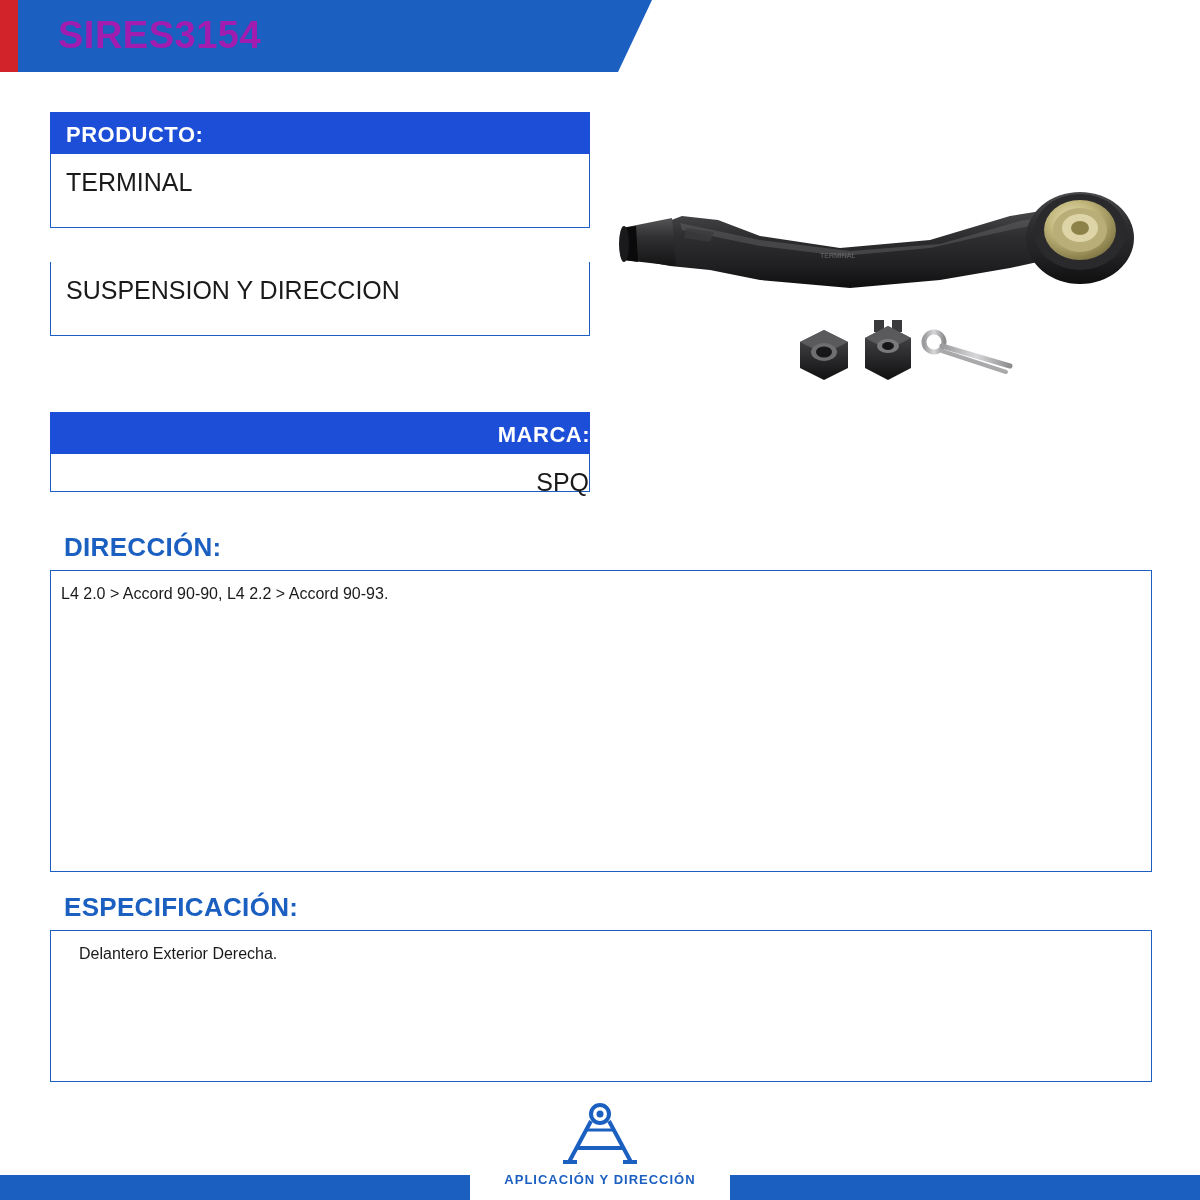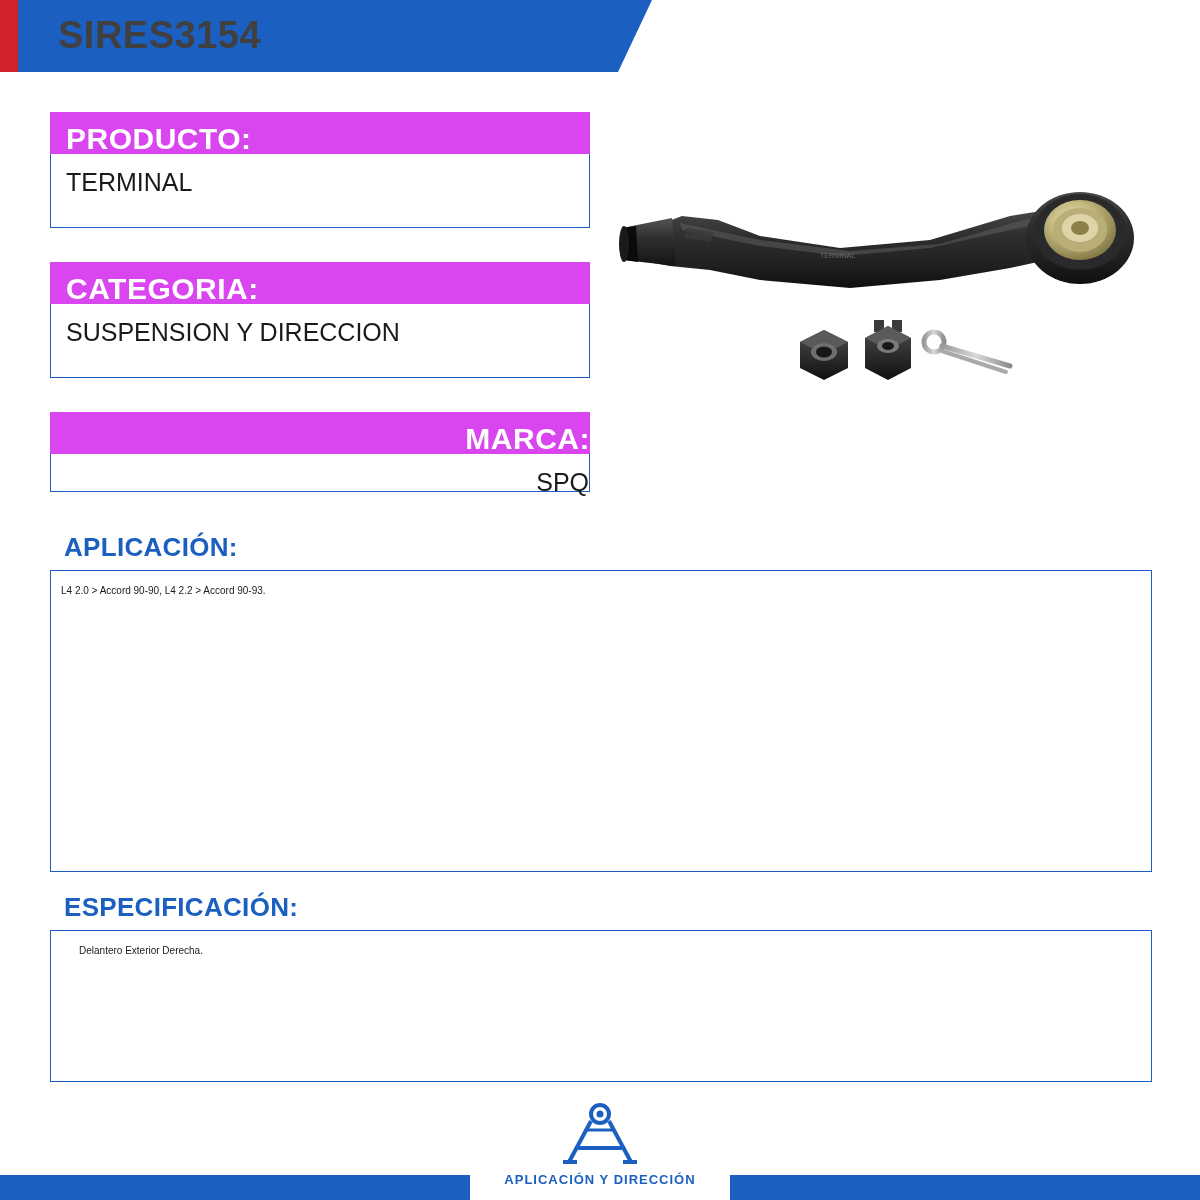--- a/index.html
+++ b/index.html
@@ -48,35 +48,35 @@
     height: 0;
     border-left: 34px solid #1b5fc1;
     border-bottom: 72px solid transparent;
   }
   .header-title {
     position: absolute;
     left: 58px;
     top: 14px;
     font-size: 38px;
     font-weight: bold;
-    color: #404040;
+    color: #a21caf;
     letter-spacing: 0.5px;
     z-index: 4;
   }
 
   
   .field {
     position: absolute;
     left: 50px;
     width: 540px;
   }
   .field-label {
-    background: #d946ef;
+    background: #1d4ed8;
     color: #ffffff;
-    font-size: 30px;
+    font-size: 22px;
     font-weight: bold;
     letter-spacing: 0.5px;
     padding: 10px 0 10px 16px;
     box-sizing: border-box;
     height: 42px;
   }
   .field-value {
     border: 1px solid #1b5fc1;
     border-top: none;
     color: #1a1a1a;
@@ -108,21 +108,21 @@
     font-weight: bold;
     color: #1b5fc1;
     letter-spacing: 0.3px;
   }
   .section-box {
     position: absolute;
     left: 50px;
     width: 1102px;
     border: 1px solid #1b5fc1;
     box-sizing: border-box;
-    font-size: 10px;
+    font-size: 16px;
     color: #1a1a1a;
     padding: 14px 0 0 10px;
   }
   #aplicacion-title { top: 532px; }
   #aplicacion-box { top: 570px; height: 302px; }
   #especificacion-title { top: 892px; }
   #especificacion-box { top: 930px; height: 152px; padding-left: 28px; }
 
   
   .footer {
@@ -172,21 +172,20 @@
   <div class="header-blue"></div>
   <div class="header-title">SIRES3154</div>
 </div>
 
 <div class="field" id="field-producto">
   <div class="field-label">PRODUCTO:</div>
   <div class="field-value">TERMINAL</div>
 </div>
 
 <div class="field" id="field-categoria">
-  <div class="field-label">CATEGORIA:</div>
   <div class="field-value">SUSPENSION Y DIRECCION</div>
 </div>
 
 <div class="field" id="field-marca">
   <div class="field-label">MARCA:</div>
   <div class="field-value">SPQ</div>
 </div>
 
 <div class="product-image">
   <svg width="560" height="380" viewBox="0 0 560 380">
@@ -256,21 +255,21 @@
     </g>
 
     <g>
       <circle cx="324" cy="222" r="10" fill="none" stroke="url(#pinGrad)" stroke-width="5"></circle>
       <path d="M332,226 L400,246" stroke="url(#pinGrad)" stroke-width="5" stroke-linecap="round"></path>
       <path d="M332,231 L396,252" stroke="#a9a9ab" stroke-width="4" stroke-linecap="round"></path>
     </g>
   </svg>
 </div>
 
-<div class="section-title" id="aplicacion-title">APLICACIÓN:</div>
+<div class="section-title" id="aplicacion-title">DIRECCIÓN:</div>
 <div class="section-box" id="aplicacion-box">L4 2.0 &gt; Accord 90-90, L4 2.2 &gt; Accord 90-93.</div>
 
 <div class="section-title" id="especificacion-title">ESPECIFICACIÓN:</div>
 <div class="section-box" id="especificacion-box">Delantero Exterior Derecha.</div>
 
 <div class="footer">
   <div class="footer-bar"></div>
   <div class="footer-notch"></div>
   <div class="footer-logo">
     <svg width="150" height="72" viewBox="0 0 150 72">

